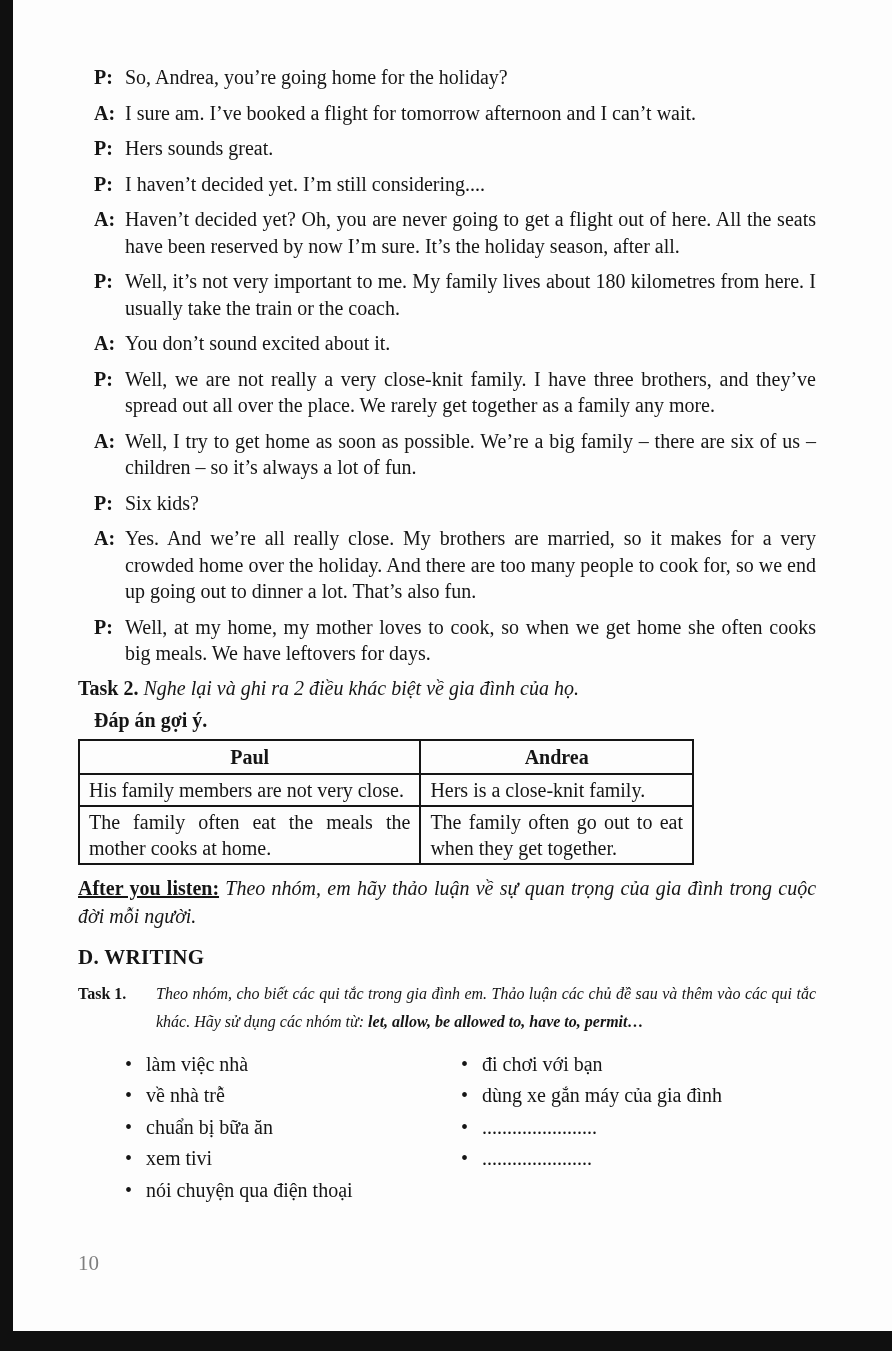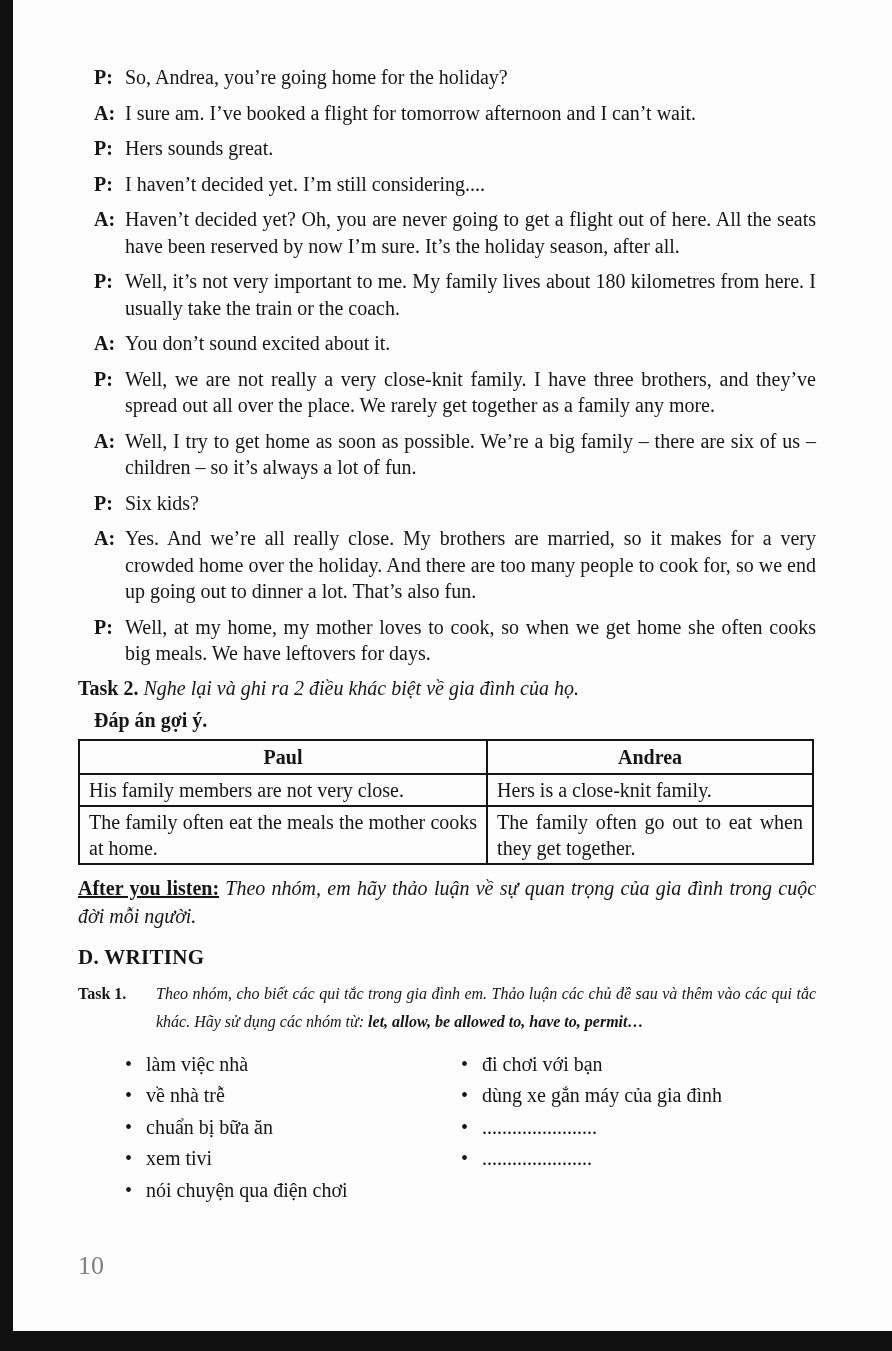--- a/index.html
+++ b/index.html
@@ -34,21 +34,21 @@
   }
   .speaker { display: inline-block; width: 31px; text-indent: 0; font-weight: bold; }
 
   .bold { font-weight: bold; }
   .it   { font-style: italic; }
   .bi   { font-weight: bold; font-style: italic; }
 
   .task2-line { font-size: 20px; line-height: 27px; margin: 8px 0 0 0; }
   .answer-heading { font-weight: bold; font-size: 20px; margin: 7px 0 0 16px; }
 
-  table.answers { border-collapse: collapse; margin-top: 7px; width: 736px; }
+  table.answers { border-collapse: collapse; margin-top: 7px; width: 616px; }
   .answers th, .answers td {
     border: 2px solid #151515;
     font-size: 20px; line-height: 26px;
     padding: 2px 9px;
   }
   .answers th { text-align: center; font-weight: bold; padding: 3px 9px; }
   .answers td { vertical-align: top; text-align: justify; }
   .answers .col-paul { width: 55.6%; }
 
   .after { font-size: 20px; line-height: 28.5px; text-align: justify; margin: 9px 0 0 0; }
@@ -65,21 +65,21 @@
   .task1-label { display: inline-block; width: 78px; text-indent: 0; font-weight: bold; font-style: normal; }
 
   .rules { display: flex; margin: 12px 0 0 47px; }
   .rules ul { list-style: none; margin: 0; padding: 0; }
   .rules .left { width: 336px; }
   .rules li { font-size: 20px; line-height: 31.5px; }
   .bullet { display: inline-block; width: 21px; }
 
   .page-number {
     position: absolute; left: 78px; top: 1251px;
-    font-size: 26px; color: #7e7e7e;
+    font-size: 21px; color: #7e7e7e;
   }
 </style>
 </head>
 <body>
 
 <div class="edge-left"></div>
 <div class="edge-bottom"></div>
 
 <div class="content">
 
@@ -127,21 +127,21 @@
   <h2 class="writing-heading">D. WRITING</h2>
 
   <p class="task1"><span class="task1-label">Task 1.</span><span class="it">Theo nhóm, cho biết các qui tắc trong gia đình em. Thảo luận các chủ đề sau và thêm vào các qui tắc khác. Hãy sử dụng các nhóm từ:</span> <span class="bi">let, allow, be allowed to, have to, permit…</span></p>
 
   <div class="rules">
     <ul class="left">
       <li><span class="bullet">•</span><span>làm việc nhà</span></li>
       <li><span class="bullet">•</span><span>về nhà trễ</span></li>
       <li><span class="bullet">•</span><span>chuẩn bị bữa ăn</span></li>
       <li><span class="bullet">•</span><span>xem tivi</span></li>
-      <li><span class="bullet">•</span><span>nói chuyện qua điện chơi</span></li>
+      <li><span class="bullet">•</span><span>nói chuyện qua điện thoại</span></li>
     </ul>
     <ul class="right">
       <li><span class="bullet">•</span><span>đi chơi với bạn</span></li>
       <li><span class="bullet">•</span><span>dùng xe gắn máy của gia đình</span></li>
       <li><span class="bullet">•</span><span>.......................</span></li>
       <li><span class="bullet">•</span><span>......................</span></li>
     </ul>
   </div>
 
 </div>

